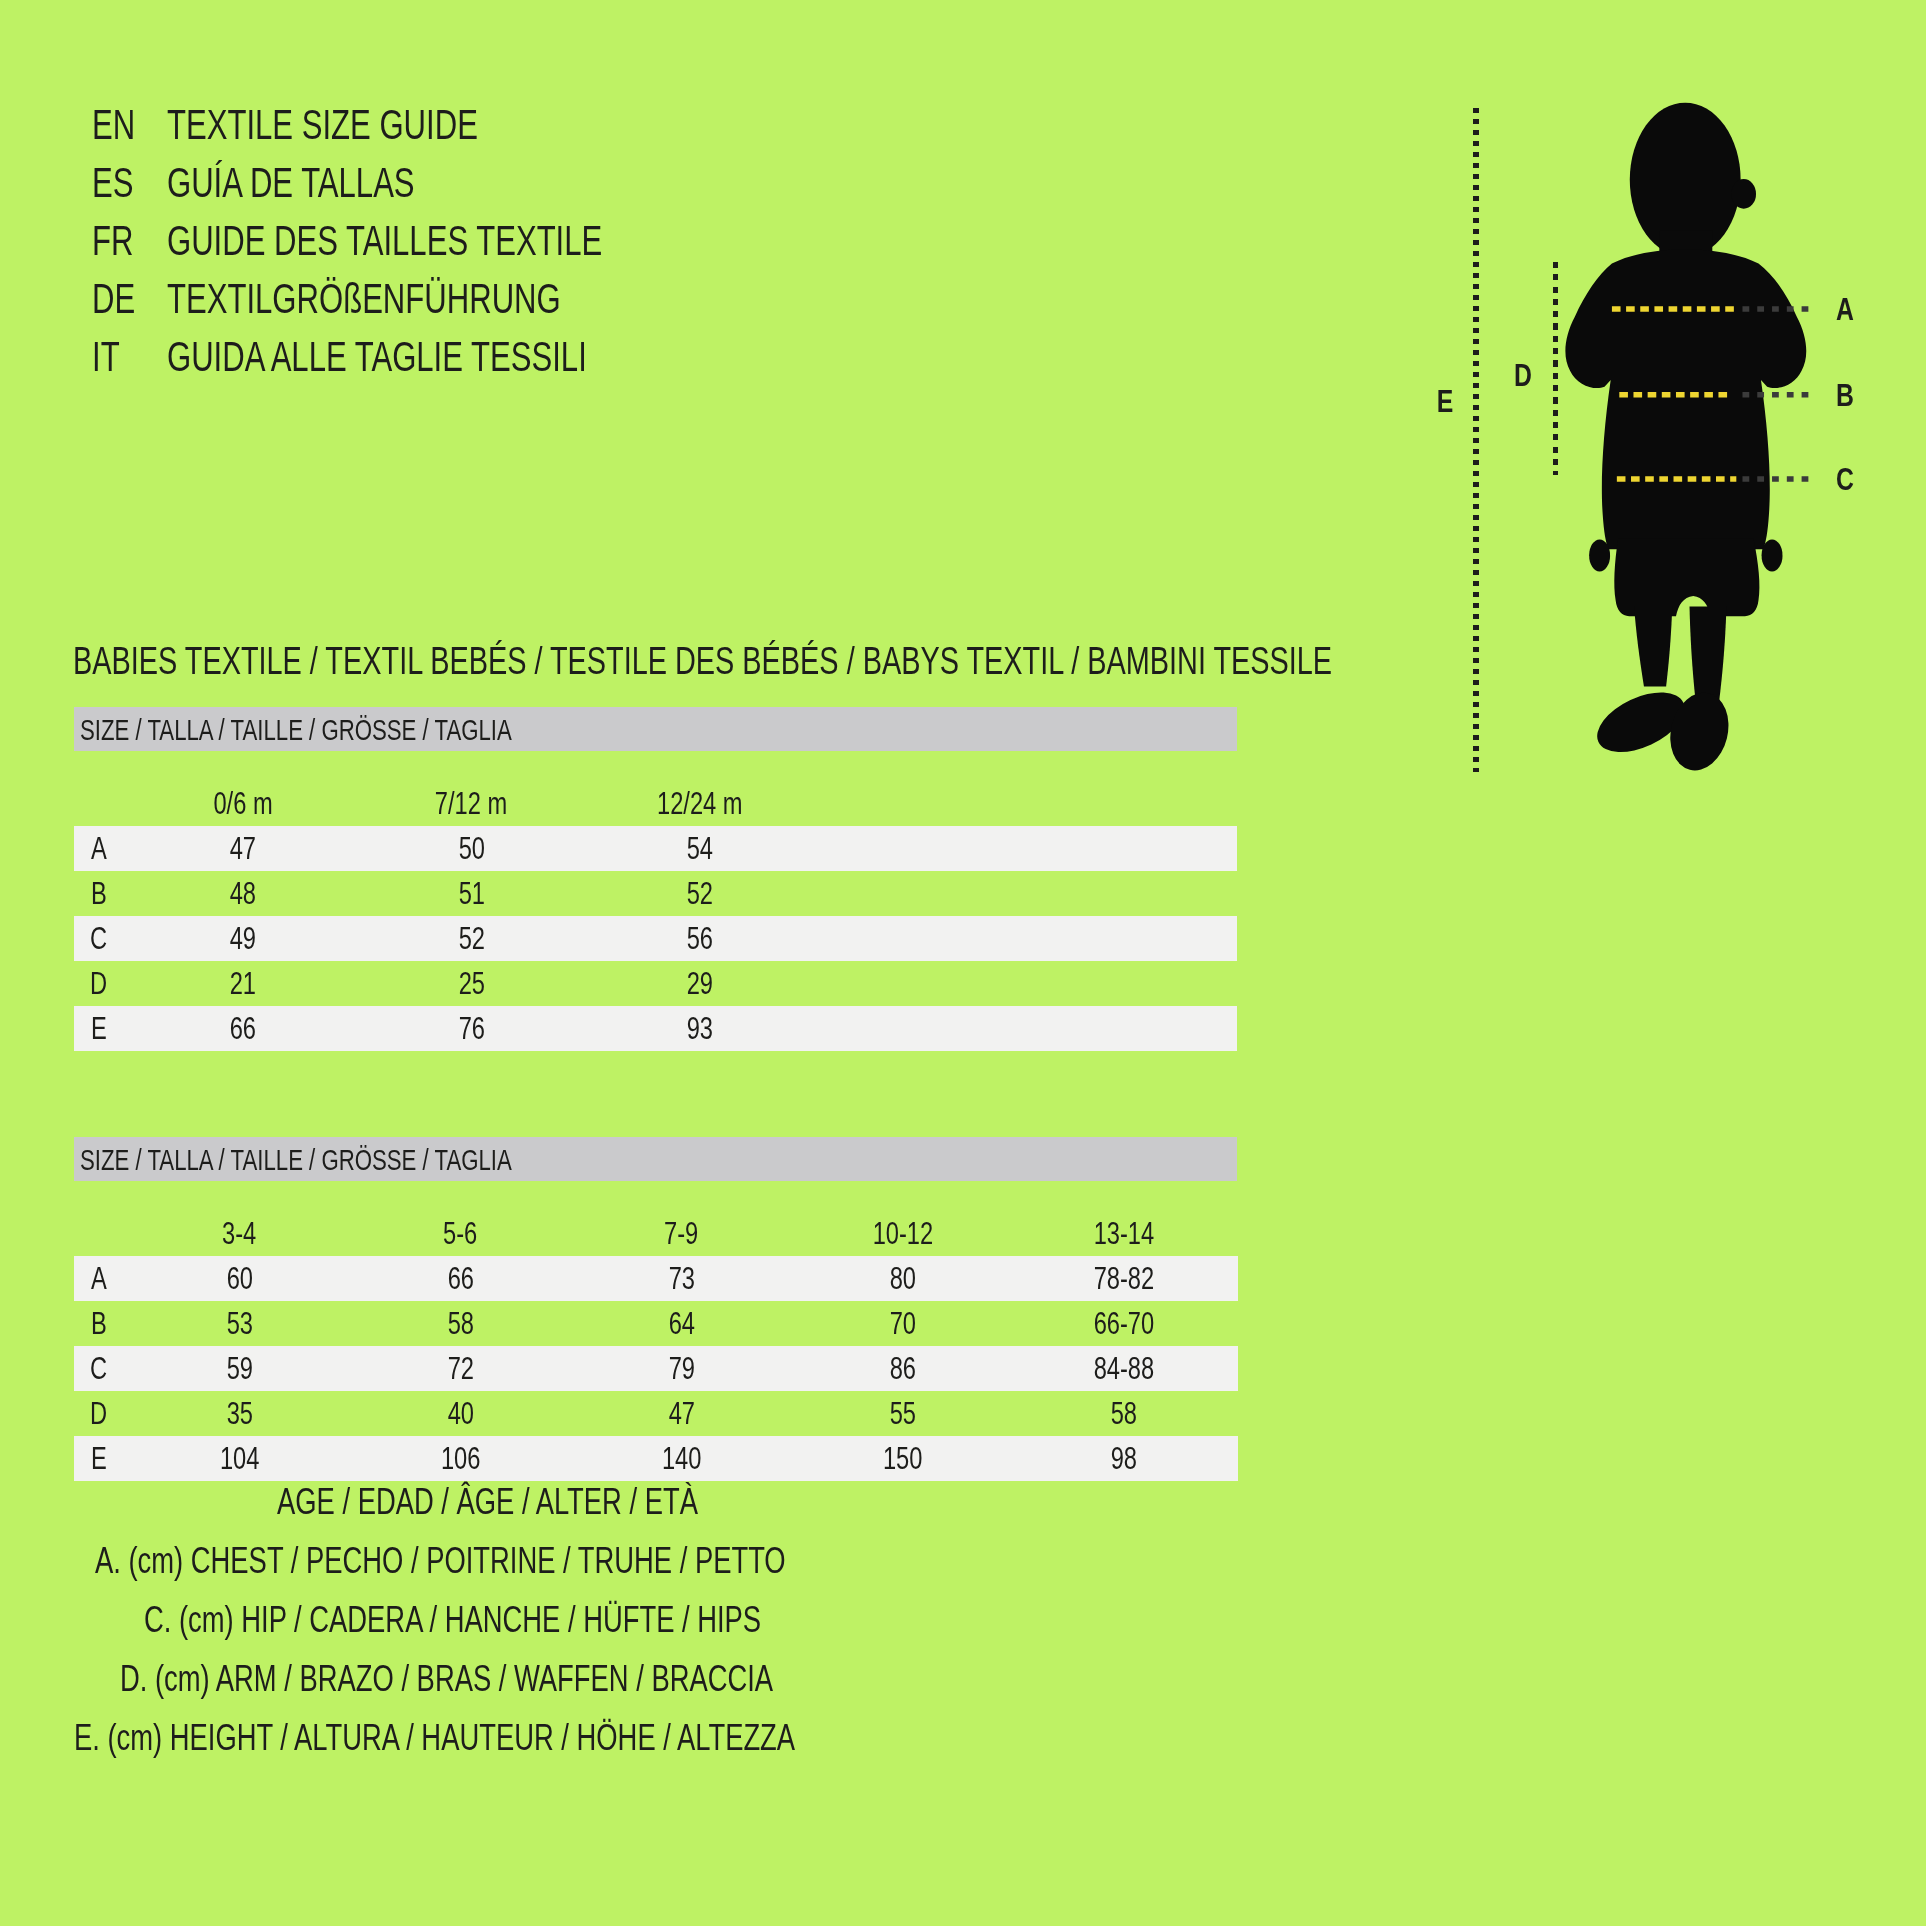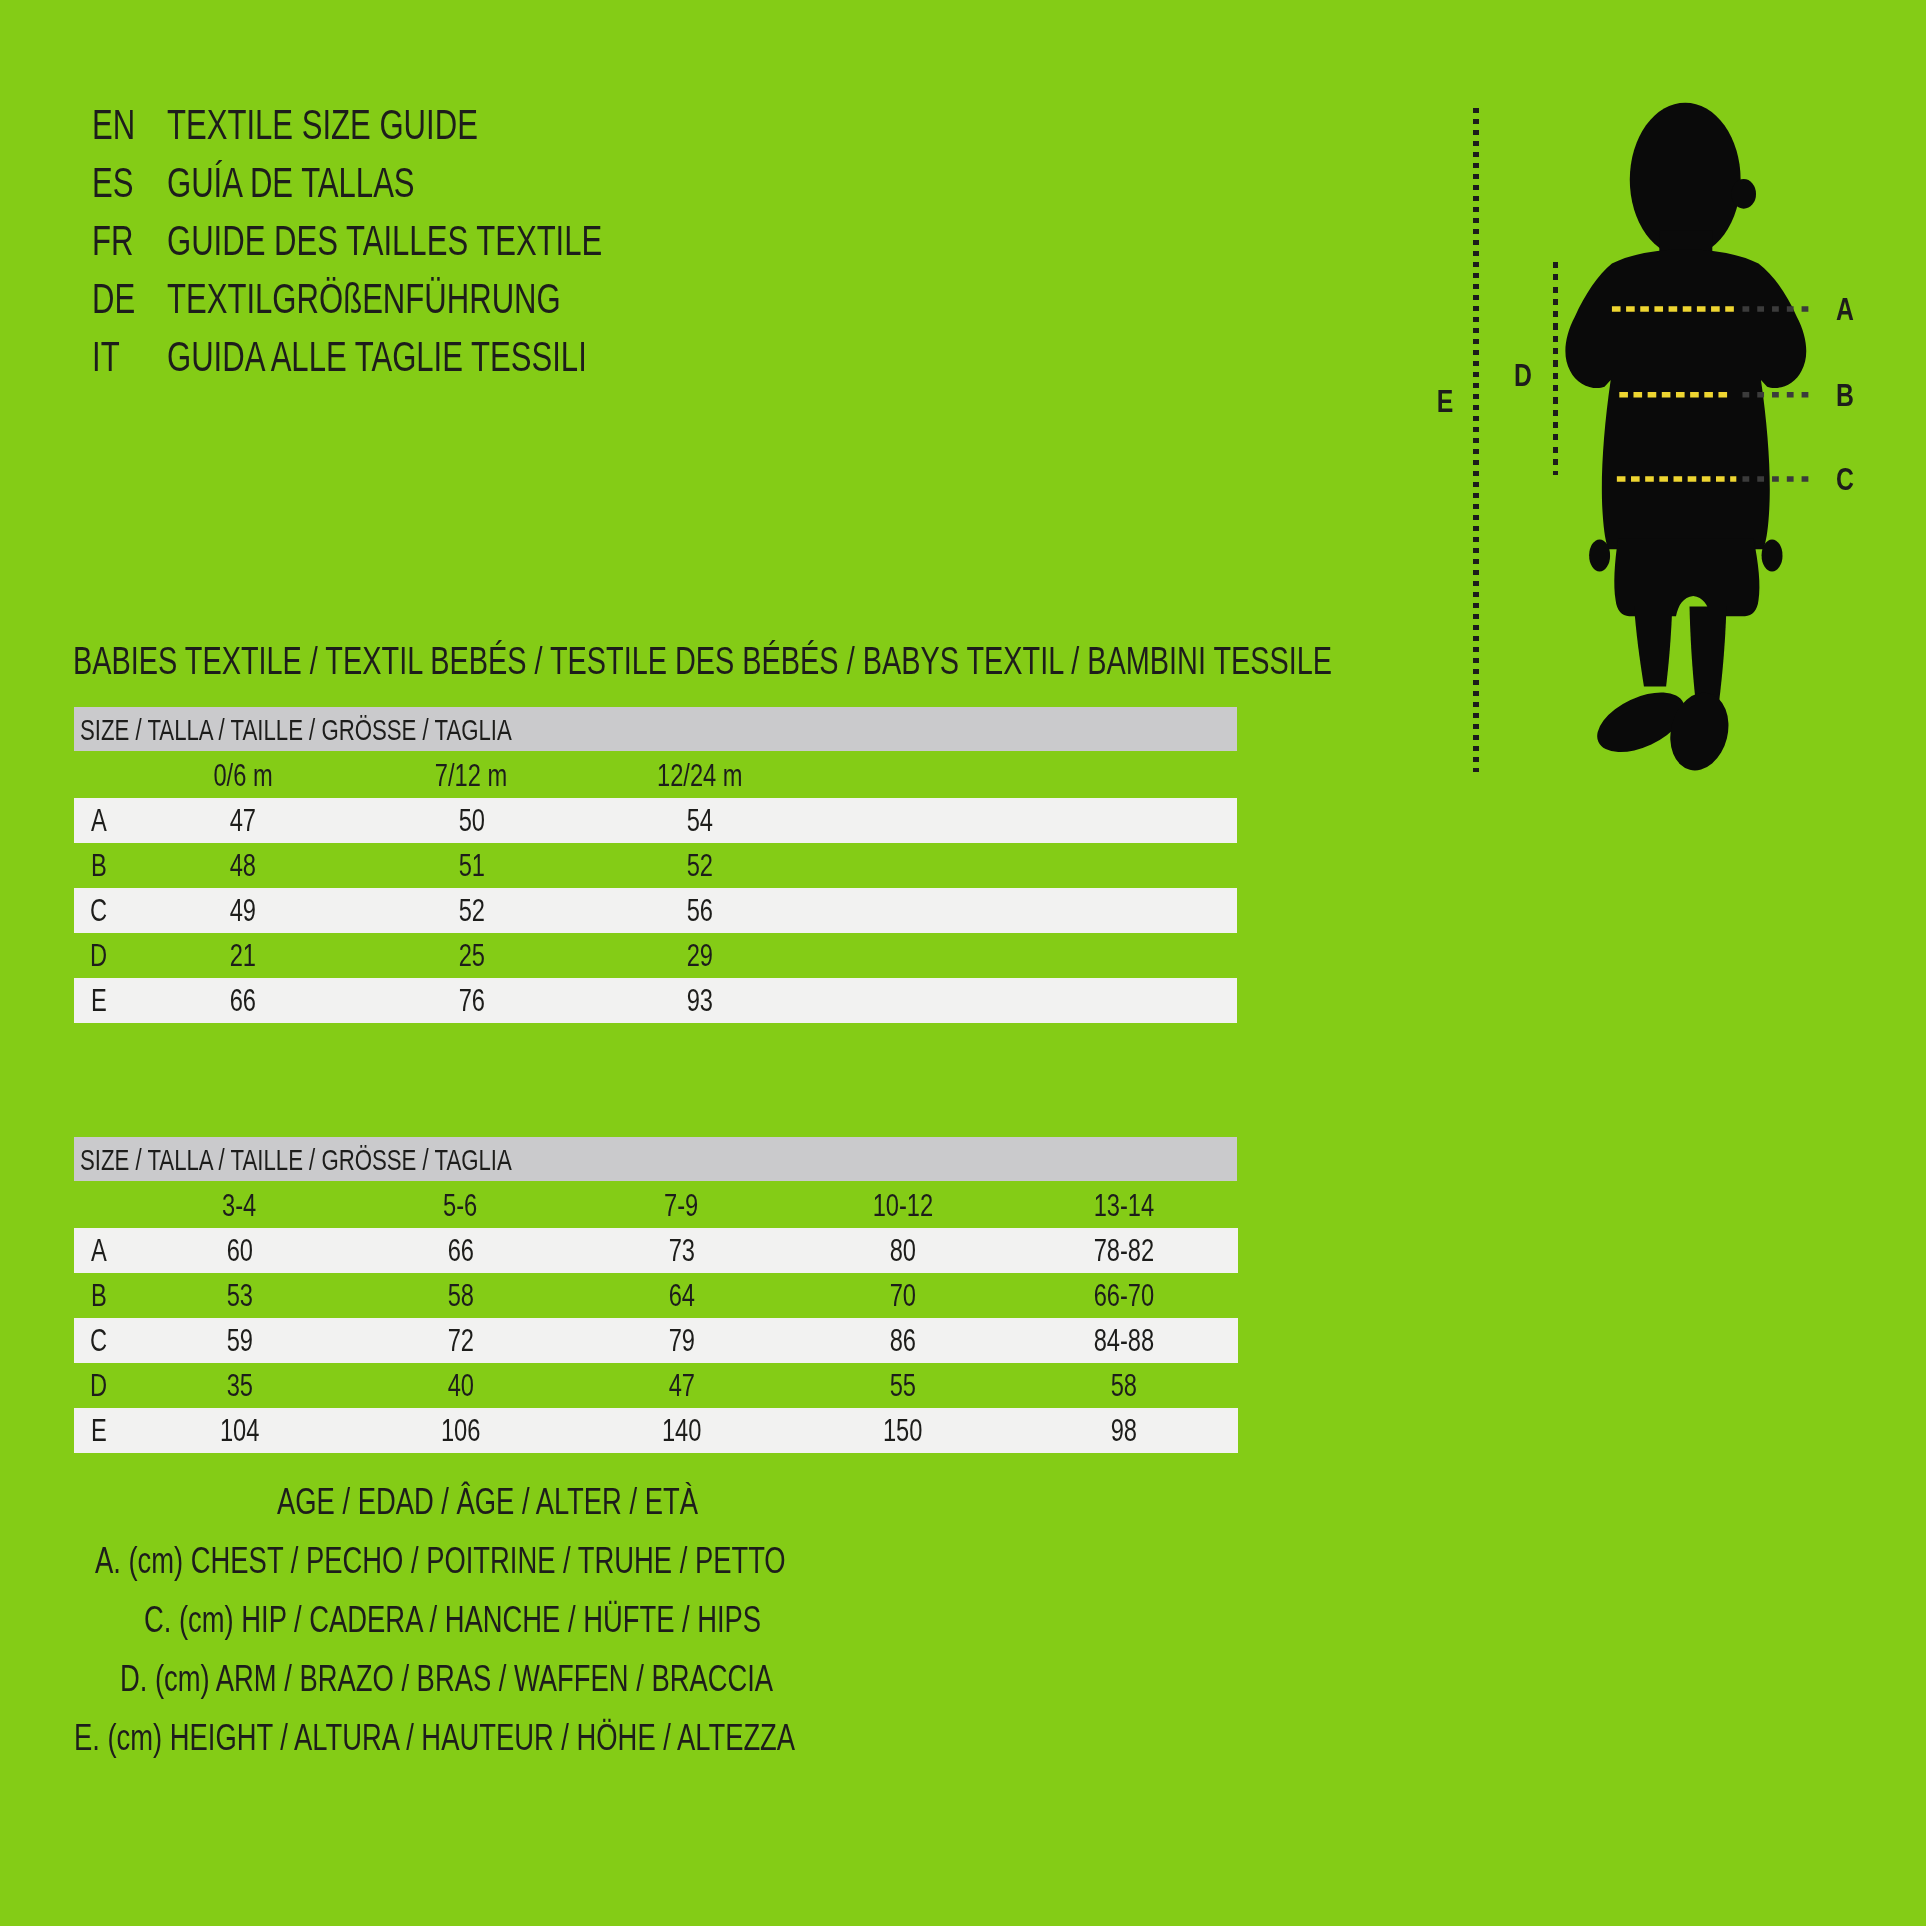--- a/index.html
+++ b/index.html
@@ -1,19 +1,19 @@
 <!DOCTYPE html>
 <html style="font-size:10px"><head>
 <meta charset="utf-8">
 <style>
   html,body{margin:0;padding:0;background:#ffffff;}
   .page{
     position:relative;
     width:1926px;height:1926px;
-    background:#84cc16;
+    background:#bef264;
     font-family:"Liberation Sans",sans-serif;
     color:#1d1d1b;
     overflow:hidden;
   }
   .abs{position:absolute;}
   
   .cx{display:inline-block;transform:scaleX(0.74);transform-origin:0 50%;white-space:nowrap;}
   .cxc{display:inline-block;transform:scaleX(0.74);transform-origin:50% 50%;white-space:nowrap;}
 
   
@@ -27,20 +27,21 @@
 
   
   .size-bar{
     height:44px;background:#cacacc;
     font-size:30px;line-height:46px;
     padding-left:6.2px;box-sizing:border-box;
   }
   table.size-table{
     border-collapse:collapse;table-layout:fixed;
     font-size:32px;
+    margin-top:28px;
   }
   table.size-table td{padding:0;text-align:center;vertical-align:middle;}
   tr.hdr-row{height:46px;}
   tr.data-row{height:45px;}
   tr.band{background:#f2f2f1;}
   td.rowlabel{text-align:left;padding-left:5px;}
 
   
   .legend{left:74px;top:1472px;font-size:37px;text-align:center;}
   .legend-line{height:59px;line-height:59px;}

